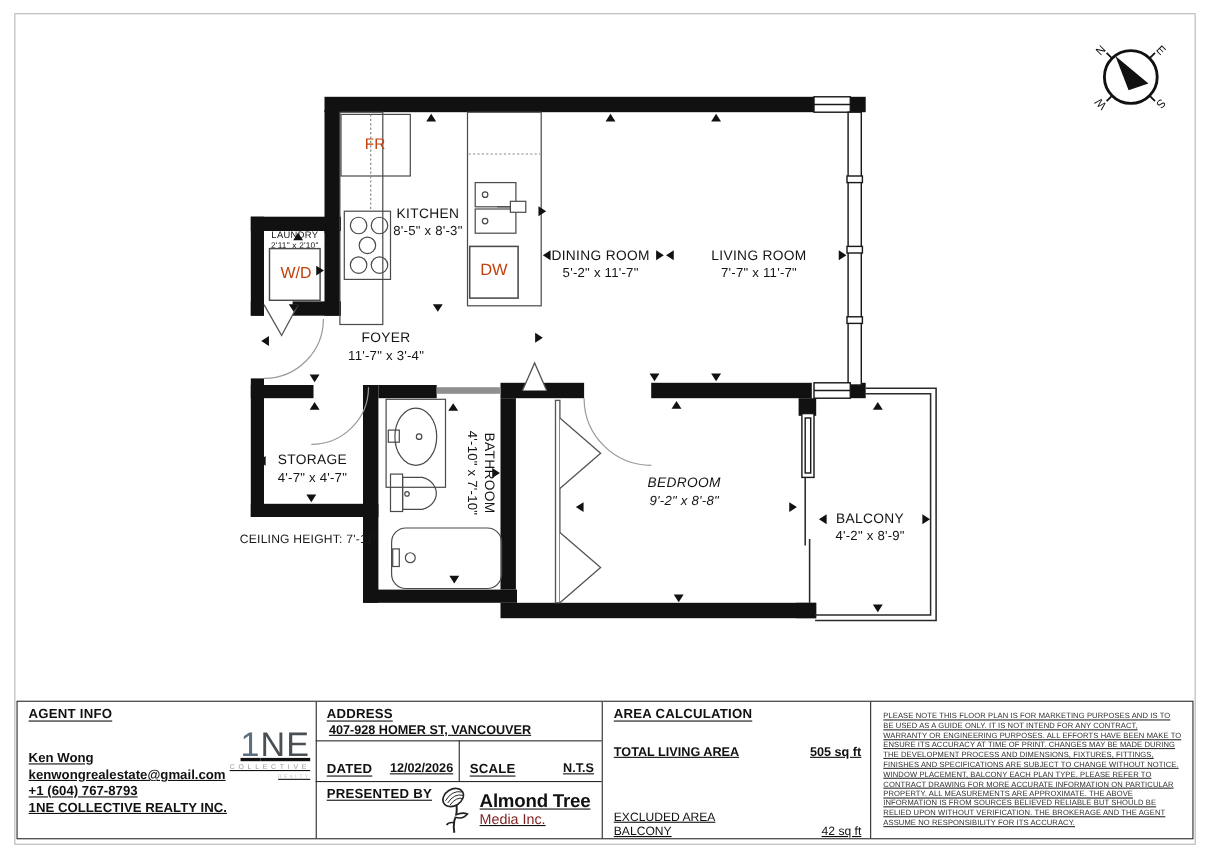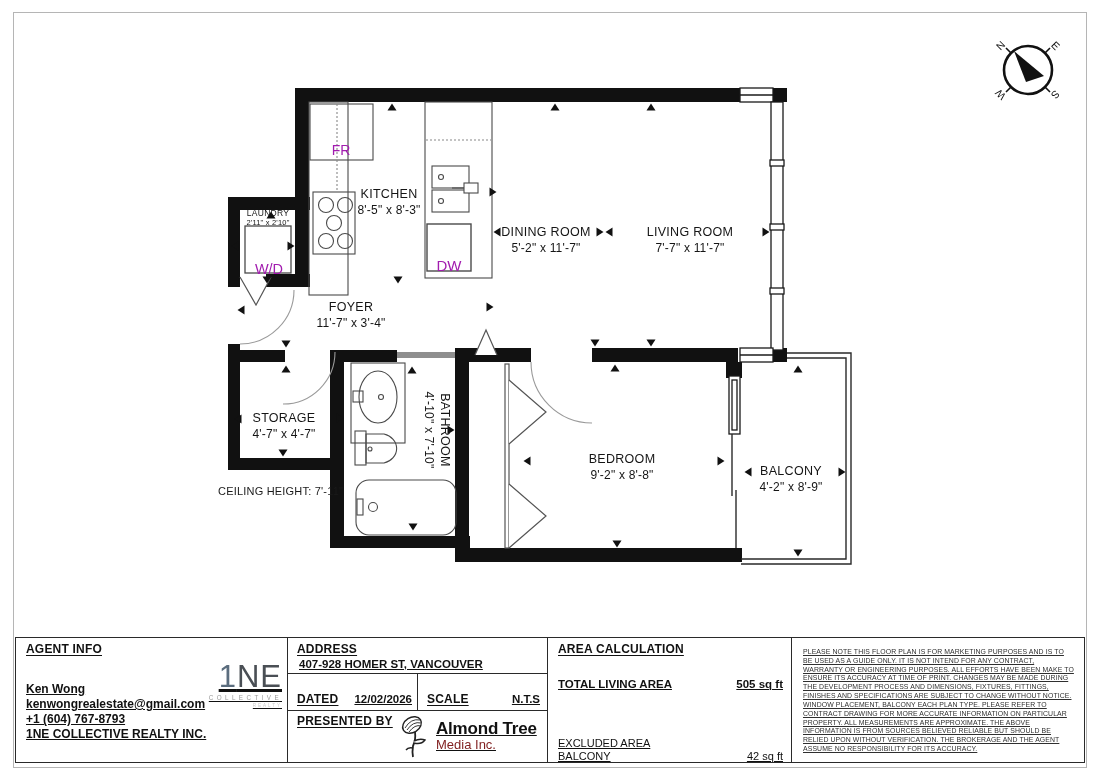--- a/index.html
+++ b/index.html
@@ -5,21 +5,21 @@
   html,body{margin:0;padding:0;width:1100px;height:778px;background:#fff;overflow:hidden;
     font-family:"Liberation Sans", sans-serif;color:#111;}
   #stage{position:relative;width:1100px;height:778px;background:#fff;}
   #page-frame{position:absolute;left:13px;top:12px;width:1072px;height:754px;
     border:1.5px solid #b5b5b5;}
   #plan{position:absolute;left:0;top:0;width:1100px;height:632px;}
   #plan svg{position:absolute;left:0;top:0;}
   .lbl{position:absolute;transform:translateX(-50%);text-align:center;white-space:nowrap;
     font-size:12.5px;line-height:16px;letter-spacing:.3px;color:#151515;}
   .lbl .dims{font-size:12px;letter-spacing:.2px;}
-  .fix{position:absolute;transform:translateX(-50%);white-space:nowrap;color:#a21caf;margin-top:20px;}
+  .fix{position:absolute;transform:translateX(-50%);white-space:nowrap;color:#c2410c;}
   #bathroom-lbl{transform:translate(-50%,-50%) rotate(90deg);}
   #ceiling-note{position:absolute;left:218px;top:485px;font-size:11px;color:#1a1a1a;letter-spacing:.2px;}
   
   #footer{position:absolute;left:15px;top:637px;width:1068px;height:124px;
     border:1.6px solid #2a2a2a;background:#fff;}
   .vline{position:absolute;top:0;bottom:0;border-left:1.6px solid #2a2a2a;}
   .hline{position:absolute;border-top:1.6px solid #2a2a2a;}
   .heading{font-size:12px;font-weight:bold;text-decoration:underline;text-underline-offset:2px;letter-spacing:.2px;}
   .cellpos{position:absolute;text-decoration:underline;}
   #agent-block{font-size:12px;font-weight:bold;line-height:15px;}
@@ -219,21 +219,21 @@
         <div class="dims">11'-7" x 3'-4"</div>
     </div>
     <div class="lbl" style="left:284px;top:410px;">
       <div>STORAGE</div>
         <div class="dims">4'-7" x 4'-7"</div>
     </div>
     <div class="lbl" id="bathroom-lbl" style="left:437px;top:430px;">
       <div>BATHROOM</div>
         <div class="dims">4'-10" x 7'-10"</div>
     </div>
-    <div class="lbl" style="left:622px;top:451px;">
+    <div class="lbl" style="left:622px;top:431px;font-style:italic;">
       <div>BEDROOM</div>
         <div class="dims">9'-2" x 8'-8"</div>
     </div>
     <div class="lbl" style="left:791px;top:463px;">
       <div>BALCONY</div>
         <div class="dims">4'-2" x 8'-9"</div>
     </div>
 
     <div class="fix" style="left:341px;top:122px;font-size:14px;">FR</div>
     <div class="fix" style="left:269px;top:241px;font-size:14.5px;">W/D</div>

